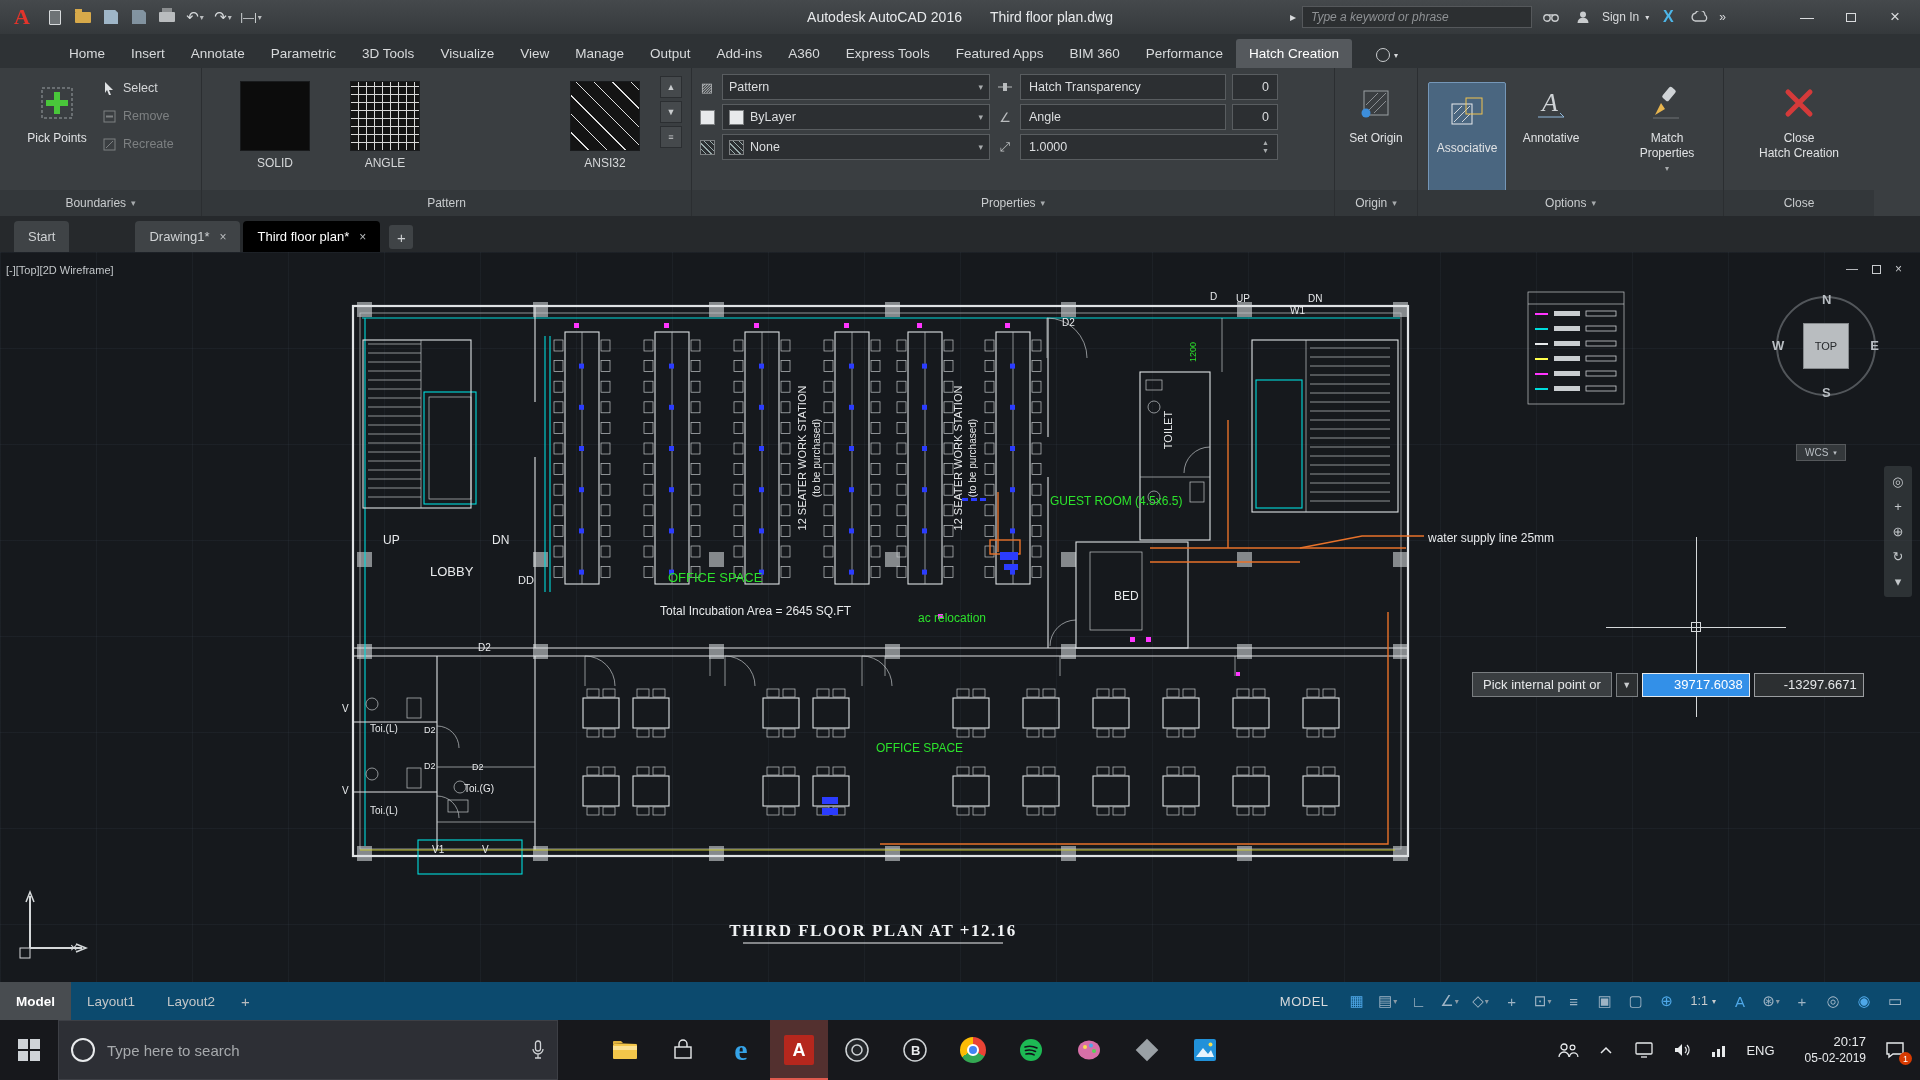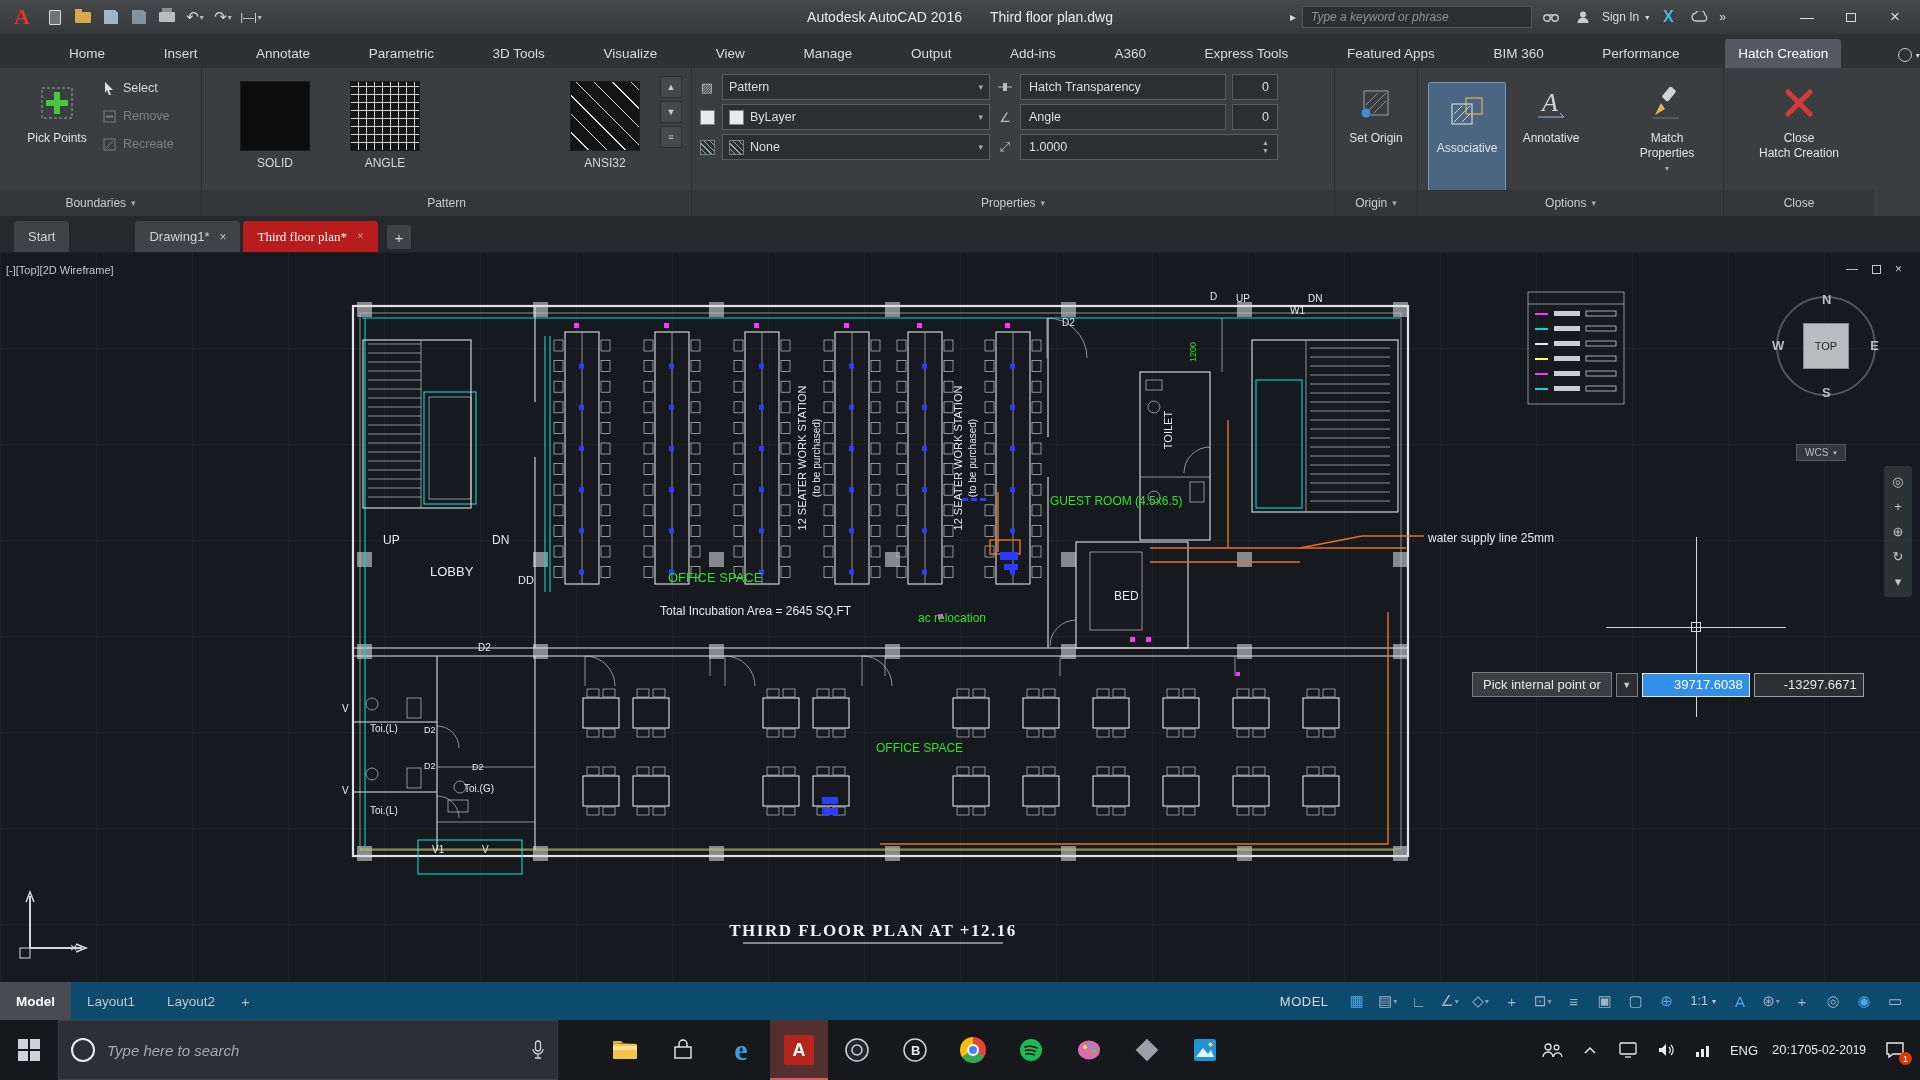--- a/index.html
+++ b/index.html
@@ -24,21 +24,21 @@
   .tb-right{position:absolute;right:0;top:0;height:34px;display:flex;align-items:center;gap:6px;padding-right:6px;}
   .tb-search{width:230px;height:22px;background:#2c2f31;border:1px solid #55585b;color:#9a9da0;
     font-style:italic;font-size:12px;padding:0 8px;}
   .tb-search::placeholder{color:#8f9295;font-style:italic;}
   .winbtn{width:38px;height:24px;display:flex;align-items:center;justify-content:center;color:#d9dbdd;font-size:14px;}
   .restore-box{width:10px;height:9px;border:1.5px solid #d9dbdd;position:relative;}
   .tinytxt{font-size:12px;color:#d9dbdd;}
 
   
   #ribbontabs{position:absolute;top:34px;left:0;width:1920px;height:34px;background:#2e3235;
-    display:flex;align-items:flex-end;color:#d8dadc;font-size:13.5px;padding-left:56px;justify-content:space-between;}
+    display:flex;align-items:flex-end;color:#d8dadc;font-size:13.5px;padding-left:56px;}
   .rtab{padding:7px 13px;cursor:default;white-space:nowrap;}
   .rtab.active{background:#55595d;color:#fff;border-radius:3px 3px 0 0;}
 
   
   #ribbon{position:absolute;top:68px;left:0;width:1920px;height:148px;background:#3a3e41;}
   .panel{position:absolute;top:0;height:148px;border-right:1px solid #2b2e31;}
   .pbody{position:absolute;top:0;left:0;right:0;height:122px;}
   .plabel{position:absolute;bottom:0;left:0;right:0;height:26px;background:#33373a;color:#c9ccce;
     font-size:12px;display:flex;align-items:center;justify-content:center;gap:5px;}
   .plabel .dd{font-size:9px;color:#a8abad;}
@@ -70,21 +70,21 @@
   .chip-bylayer{background:#e8eaec;}
   .chip-none{background:#2c2f32;background-image:repeating-linear-gradient(45deg,transparent 0 3px,#9aa 3px 4px);}
   .pic{width:18px;height:18px;display:flex;align-items:center;justify-content:center;color:#b9bcbe;font-size:13px;margin:0 6px;}
   .spinner{margin-left:auto;display:flex;flex-direction:column;font-size:7px;color:#a8abad;line-height:8px;}
 
   
   #filetabs{position:absolute;top:216px;left:0;width:1920px;height:36px;background:#26292c;
     display:flex;align-items:flex-end;padding-left:14px;gap:3px;}
   .ftab{height:31px;display:flex;align-items:center;gap:10px;padding:0 14px;background:#3f4346;
     color:#cfd2d4;font-size:13px;border-radius:4px 4px 0 0;}
-  .ftab.active{background:#b91c1c;color:#fff;font-family:Liberation Serif, serif;}
+  .ftab.active{background:#000000;color:#fff;}
   .ftab .x{font-size:12px;color:#b9bcbe;}
   .ftab-plus{width:24px;height:24px;margin-left:6px;margin-bottom:3px;background:#3f4346;color:#cfd2d4;
     display:flex;align-items:center;justify-content:center;font-size:15px;border-radius:3px;}
 
   
   #canvas{position:absolute;top:252px;left:0;width:1920px;height:730px;background:#16191d;
     background-image:linear-gradient(rgba(120,140,160,.07) 1px,transparent 1px),
                      linear-gradient(90deg,rgba(120,140,160,.07) 1px,transparent 1px);
     background-size:96px 96px;}
   .corner-label{position:absolute;left:6px;top:12px;font-size:11px;color:#c3c7ca;}
@@ -138,27 +138,27 @@
   
   #taskbar{position:absolute;top:1020px;left:0;width:1920px;height:60px;background:#17181c;
     display:flex;align-items:center;color:#e8eaec;}
   .start{width:58px;height:60px;display:flex;align-items:center;justify-content:center;}
   .winlogo{display:grid;grid-template-columns:10px 10px;grid-template-rows:10px 10px;gap:2px;}
   .winlogo div{background:#cfd3d7;}
   #tb-search{width:500px;height:60px;background:#2d2f35;border:1px solid #3d3f45;display:flex;
     align-items:center;gap:12px;padding:0 12px;}
   .cortana-ring{width:24px;height:24px;border:2.5px solid #e8eaec;border-radius:50%;}
   #tb-search input{flex:1;background:transparent;border:none;outline:none;color:#b7babd;font-size:15px;
-    font-family:"Liberation Sans",sans-serif;font-style:italic;}
+    font-family:"Liberation Sans",sans-serif;}
   #tb-search input::placeholder{color:#a7aaad;}
   .tb-app{width:58px;height:60px;display:flex;align-items:center;justify-content:center;}
   .tb-app.active{background:#53302f;box-shadow:inset 0 -2px 0 #e05a4e;}
   .tray{margin-left:auto;display:flex;align-items:center;gap:14px;padding-right:10px;}
   .tray-ic{display:flex;align-items:center;justify-content:center;width:24px;height:24px;}
-  .clock{display:flex;align-items:flex-end;font-size:13px;line-height:16px;}
+  .clock{display:flex;flex-direction:column;align-items:flex-end;font-size:13px;line-height:16px;margin-left:16px;}
   .clock .date{font-size:12px;}
   .lang{font-size:13px;}
   .notif{position:relative;width:30px;height:30px;display:flex;align-items:center;justify-content:center;}
   .notif .badge{position:absolute;right:-2px;bottom:0px;background:#d83b01;color:#fff;font-size:9px;
     min-width:13px;height:13px;border-radius:7px;display:flex;align-items:center;justify-content:center;}
 </style>
 </head>
 <body>
 
 <div id="titlebar">

